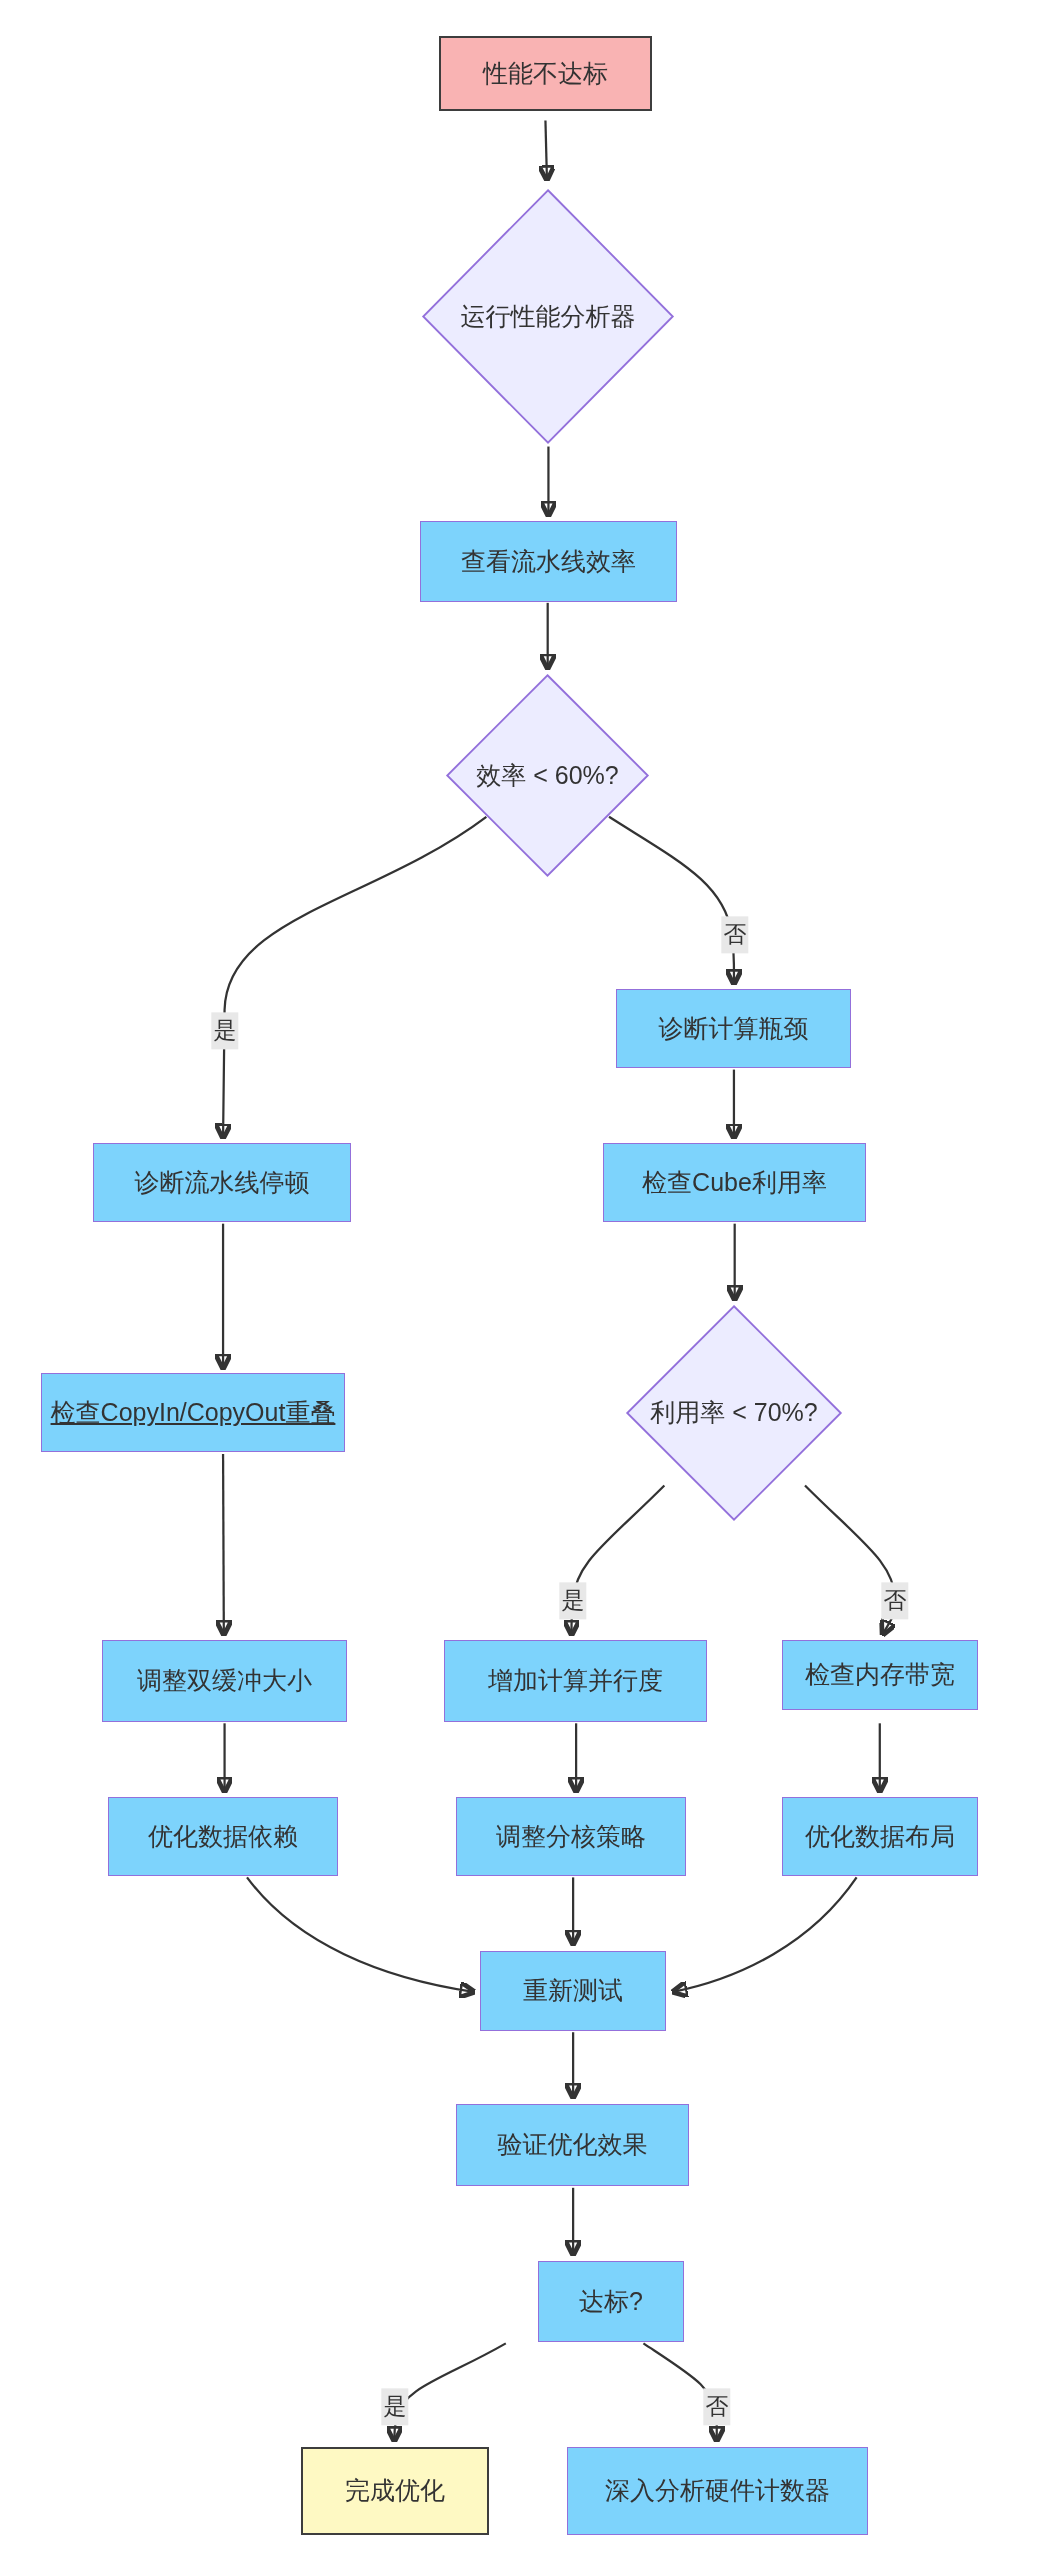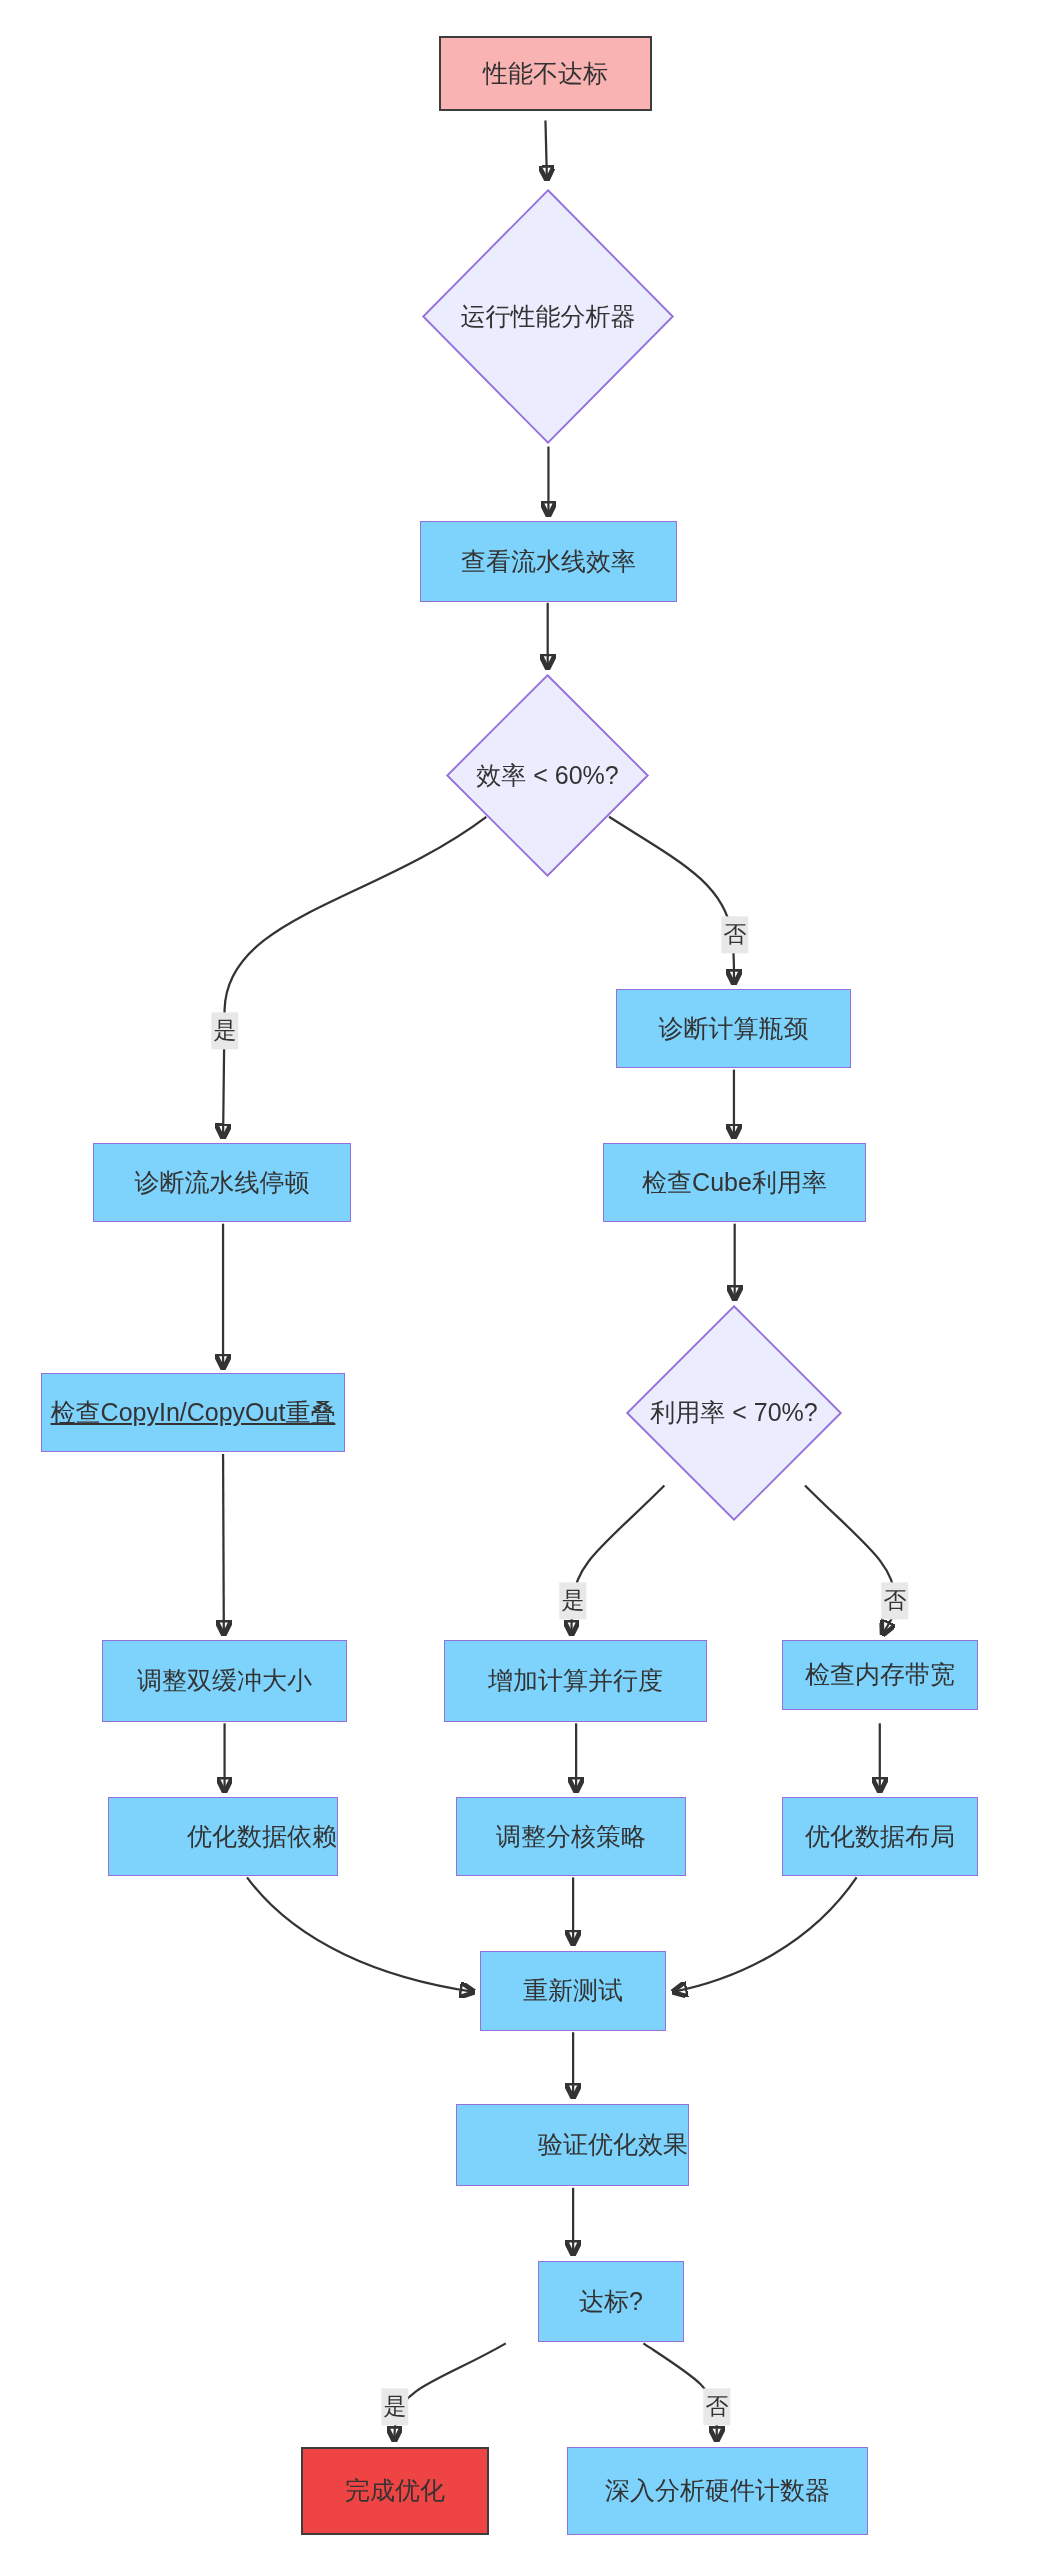--- a/index.html
+++ b/index.html
@@ -27,21 +27,21 @@
   }
   .rect{
     background:#7dd3fc;
     border:1.9px solid #9370DB;
   }
   .alert{
     background:#f9b3b3;
     border:2.6px solid #3d3d3d;
   }
   .success{
-    background:#ef4444;
+    background:#fef9c3;
     border:2.6px solid #3d3d3d;
   }
   .diamond{background:transparent;border:none;}
   .diamond svg{position:absolute;left:0;top:0;}
   .diamond .dlabel{position:relative;z-index:1;}
   .edge-label{
     position:absolute;
     transform:translate(-50%,-50%);
     background:#e8e8e8;
     color:#333333;
@@ -141,37 +141,37 @@
   </div>
 
   <div class="node rect" style="left:444px;top:1640px;width:263px;height:82px;">
     <span>增加计算并行度</span>
   </div>
 
   <div class="node rect" style="left:782px;top:1640px;width:196px;height:70px;">
     <span>检查内存带宽</span>
   </div>
 
-  <div class="node rect" style="left:108px;top:1797px;width:230px;height:79px;justify-content:flex-end;">
+  <div class="node rect" style="left:108px;top:1797px;width:230px;height:79px;">
     <span>优化数据依赖</span>
   </div>
 
   <div class="node rect" style="left:456px;top:1797px;width:230px;height:79px;">
     <span>调整分核策略</span>
   </div>
 
   <div class="node rect" style="left:782px;top:1797px;width:196px;height:79px;">
     <span>优化数据布局</span>
   </div>
 
   <div class="node rect" style="left:480px;top:1951px;width:186px;height:80px;">
     <span>重新测试</span>
   </div>
 
-  <div class="node rect" style="left:456px;top:2104px;width:233px;height:82px;justify-content:flex-end;">
+  <div class="node rect" style="left:456px;top:2104px;width:233px;height:82px;">
     <span>验证优化效果</span>
   </div>
 
   <div class="node rect" style="left:500px;top:2261px;width:146px;height:81px;margin-left:38px;">
     <span>达标?</span>
   </div>
 
   <div class="edge-label" style="left:395px;top:2407px;">是</div>
   <div class="edge-label" style="left:717px;top:2407px;">否</div>
 

